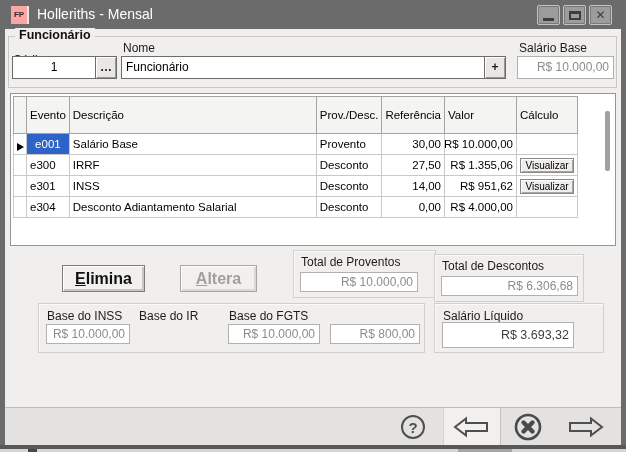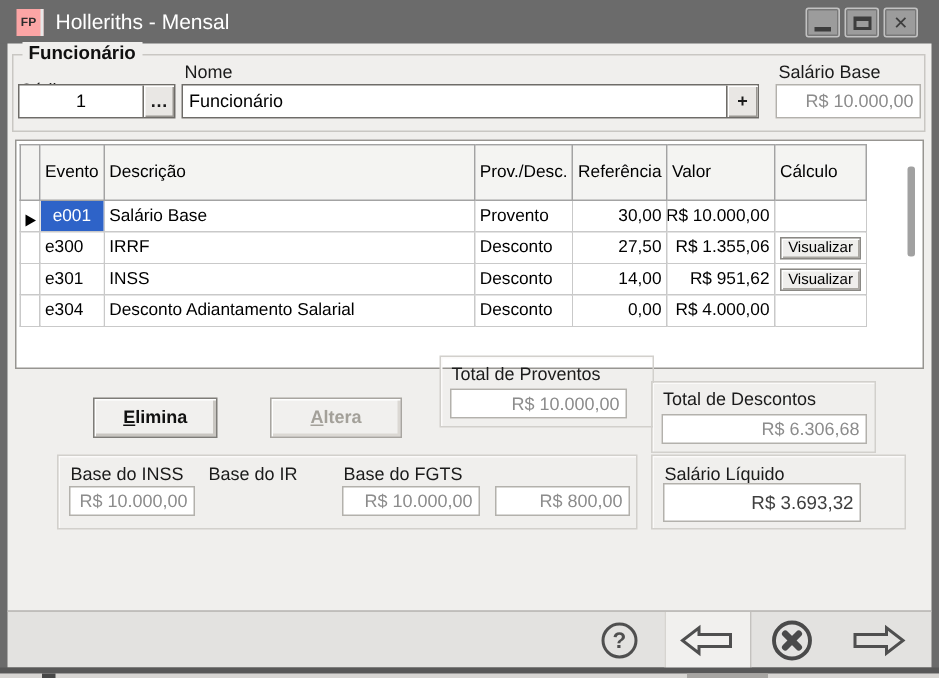--- a/index.html
+++ b/index.html
@@ -76,21 +76,21 @@
   .vbtn {
     display:block; margin:2px auto; width:54px; height:15px; background:#efeeec;
     border:1px solid #8a8884; box-shadow: inset 1px 1px 0 #ffffff, inset -1px -1px 0 #aaa7a2;
     font-size:10px; line-height:13px; text-align:center; cursor:default;
   }
   .vscroll { position:absolute; right:5px; top:17px; width:5px; height:60px; background:#a1a1a1; border-radius:2px; }
   
   .btn3d {
     position:absolute; background:#f1f0ee; border:1px solid #7e7c78;
     box-shadow: inset 1px 1px 0 #ffffff, inset -2px -2px 0 #c9c6c1;
-    font-size:12px; font-weight:bold; color:#111; text-align:center; cursor:default;
+    font-size:16px; font-weight:bold; color:#111; text-align:center; cursor:default;
   }
   .btn3d.disabled { color:#a3a099; border-color:#a8a5a0; box-shadow: inset 1px 1px 0 #ffffff, inset -2px -2px 0 #dbd8d3; }
   .key { text-decoration:underline; }
   
   .panel { position:absolute; border:1px solid #d2d0cc; box-shadow: inset 1px 1px 0 #fbfaf9; }
   .ro.dark { color:#3f3f3f; font-size:12.5px; }
   
   .toolbar { position:absolute; left:5px; top:407px; width:616px; height:38px; background:#e3e2e0; border-top:1px solid #bfbdba; }
   .hlbox { position:absolute; left:438px; top:0; width:58px; height:38px; background:#f1f0ee; border-left:1px solid #d6d4d0; border-right:1px solid #c4c2bf; }
   .circle-icon {
@@ -214,25 +214,25 @@
         <td></td>
       </tr>
     </tbody>
       </table>
     <div class="vscroll"></div>
   </div>
 
   <div class="btn3d" style="left:62px; top:265px; width:83px; height:27px; line-height:25px;">
     <span class="key">E</span><span>limina</span>
   </div>
-  <div class="btn3d disabled" style="left:180px; top:265px; width:88px; height:27px; line-height:25px;">
+  <div class="btn3d disabled" style="left:180px; top:265px; width:77px; height:27px; line-height:25px;">
     <span class="key">A</span><span>ltera</span>
   </div>
 
-  <div class="panel" style="left:293px; top:237px; width:143px; height:48px;">
+  <div class="panel" style="left:293px; top:250px; width:143px; height:48px;">
     <div class="lbl" style="position:absolute; left:7px; top:4px;">Total de Proventos</div>
     <div class="ro" style="left:6px; top:21px; width:118px;">R$ 10.000,00</div>
   </div>
   <div class="panel" style="left:434px; top:254px; width:150px; height:48px;">
     <div class="lbl" style="position:absolute; left:7px; top:4px;">Total de Descontos</div>
     <div class="ro" style="left:6px; top:21px; width:137px;">R$ 6.306,68</div>
   </div>
 
   <div class="panel" style="left:38px; top:303px; width:387px; height:50px;">
     <div class="lbl" style="position:absolute; left:8px; top:5px;">Base do INSS</div>

